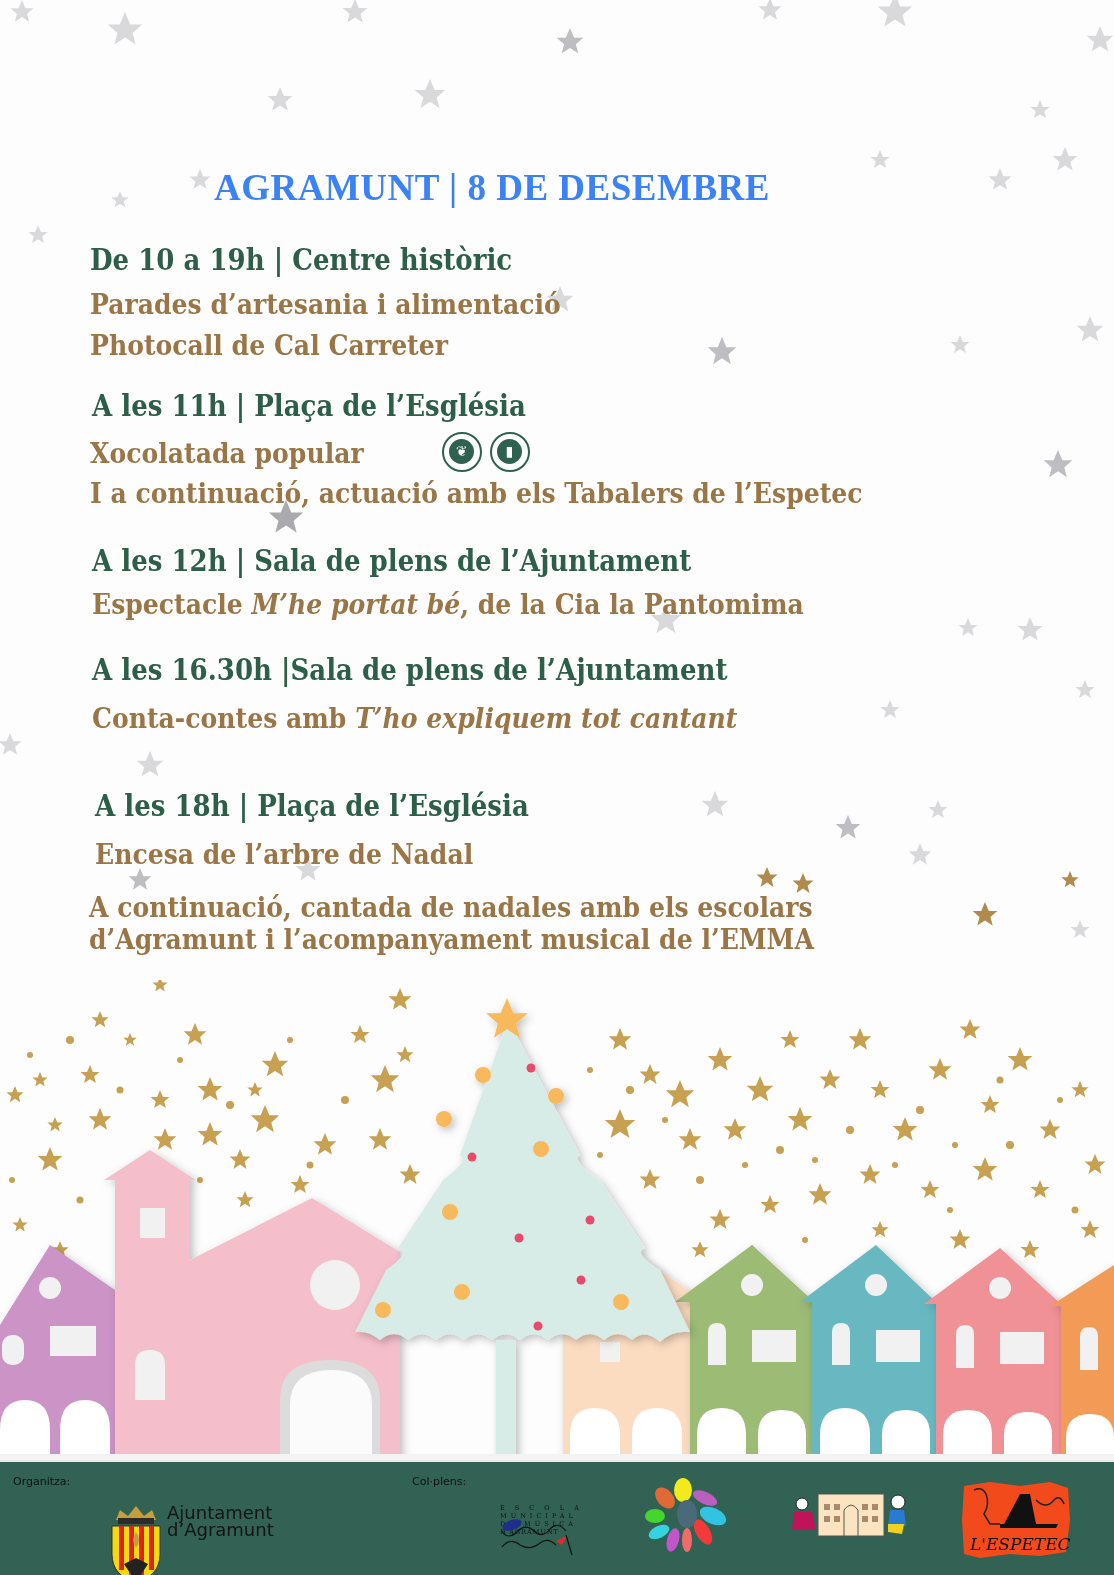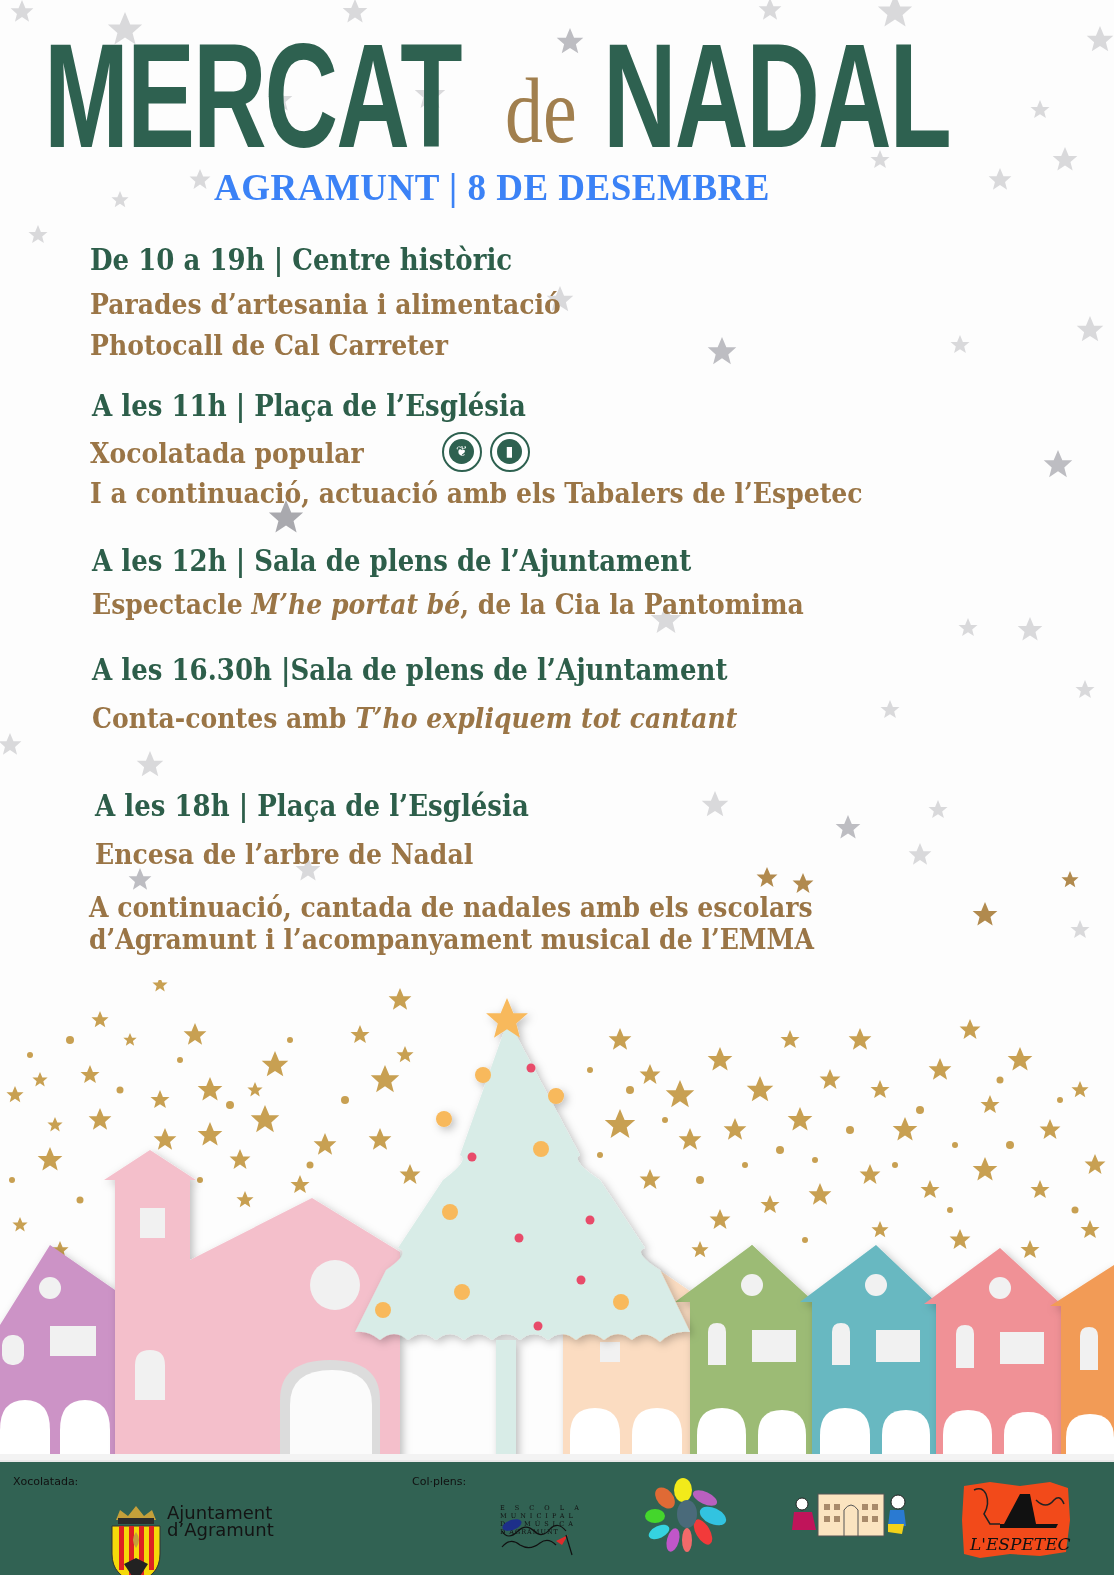--- a/index.html
+++ b/index.html
@@ -88,25 +88,20 @@
     </g>
 
     <g fill="#b18a4e">
       <use href="#st" transform="translate(767,878) scale(1.1)"></use>
       <use href="#st" transform="translate(803,884) scale(1.1)"></use>
       <use href="#st" transform="translate(985,915) scale(1.3)"></use>
       <use href="#st" transform="translate(1070,880) scale(0.9)"></use>
     </g>
   </svg>
 
-  <div class="title">
-    <span class="w mercat">MERCAT</span>
-    <span class="w de">de</span>
-    <span class="w nadal">NADAL</span>
-  </div>
   <div class="subtitle">AGRAMUNT | 8 DE DESEMBRE</div>
 
   <div>
 
     <div class="line head" style="left:90px;top:246px;">De 10 a 19h | Centre històric</div>
     <div class="line sub" style="left:90px;top:290px;">Parades d’artesania i alimentació</div>
     <div class="line sub" style="left:90px;top:331px;">Photocall de Cal Carreter</div>
 
     <div class="line head" style="left:92px;top:392px;">A les 11h | Plaça de l’Església</div>
     <div class="line sub" style="left:90px;top:439px;">Xocolatada popular</div>
@@ -336,21 +331,21 @@
         <circle cx="538" cy="346" r="4.5"></circle>
       </g>
 
       <use href="#gs" transform="translate(507,40) scale(2.2)" fill="#f8b95c"></use>
     </g>
 
     <rect x="0" y="474" width="1114" height="6" fill="#f3f3f3"></rect>
   </svg>
 
   <div class="footer">
-    <span class="lbl" style="left:13px;">Xocolatada:</span>
+    <span class="lbl" style="left:13px;">Organitza:</span>
 
     <svg style="position:absolute;left:110px;top:42px;" width="52" height="80" viewBox="0 0 52 80">
       <path d="M6,16 L10,6 L18,12 L26,2 L34,12 L42,6 L46,16 Z" fill="#c5a03a"></path>
       <rect x="8" y="14" width="36" height="6" fill="#2b2b2b"></rect>
       <path d="M2,22 L50,22 L50,50 Q50,72 26,78 Q2,72 2,50 Z" fill="#f5d90a" stroke="#333" stroke-width="1"></path>
       <rect x="9" y="22" width="5" height="44" fill="#d22"></rect>
       <rect x="19" y="22" width="5" height="50" fill="#d22"></rect>
       <rect x="29" y="22" width="5" height="50" fill="#d22"></rect>
       <rect x="39" y="22" width="5" height="44" fill="#d22"></rect>
       <path d="M26,28 Q20,36 26,44 Q32,36 26,28 Z" fill="#c5a03a"></path>

